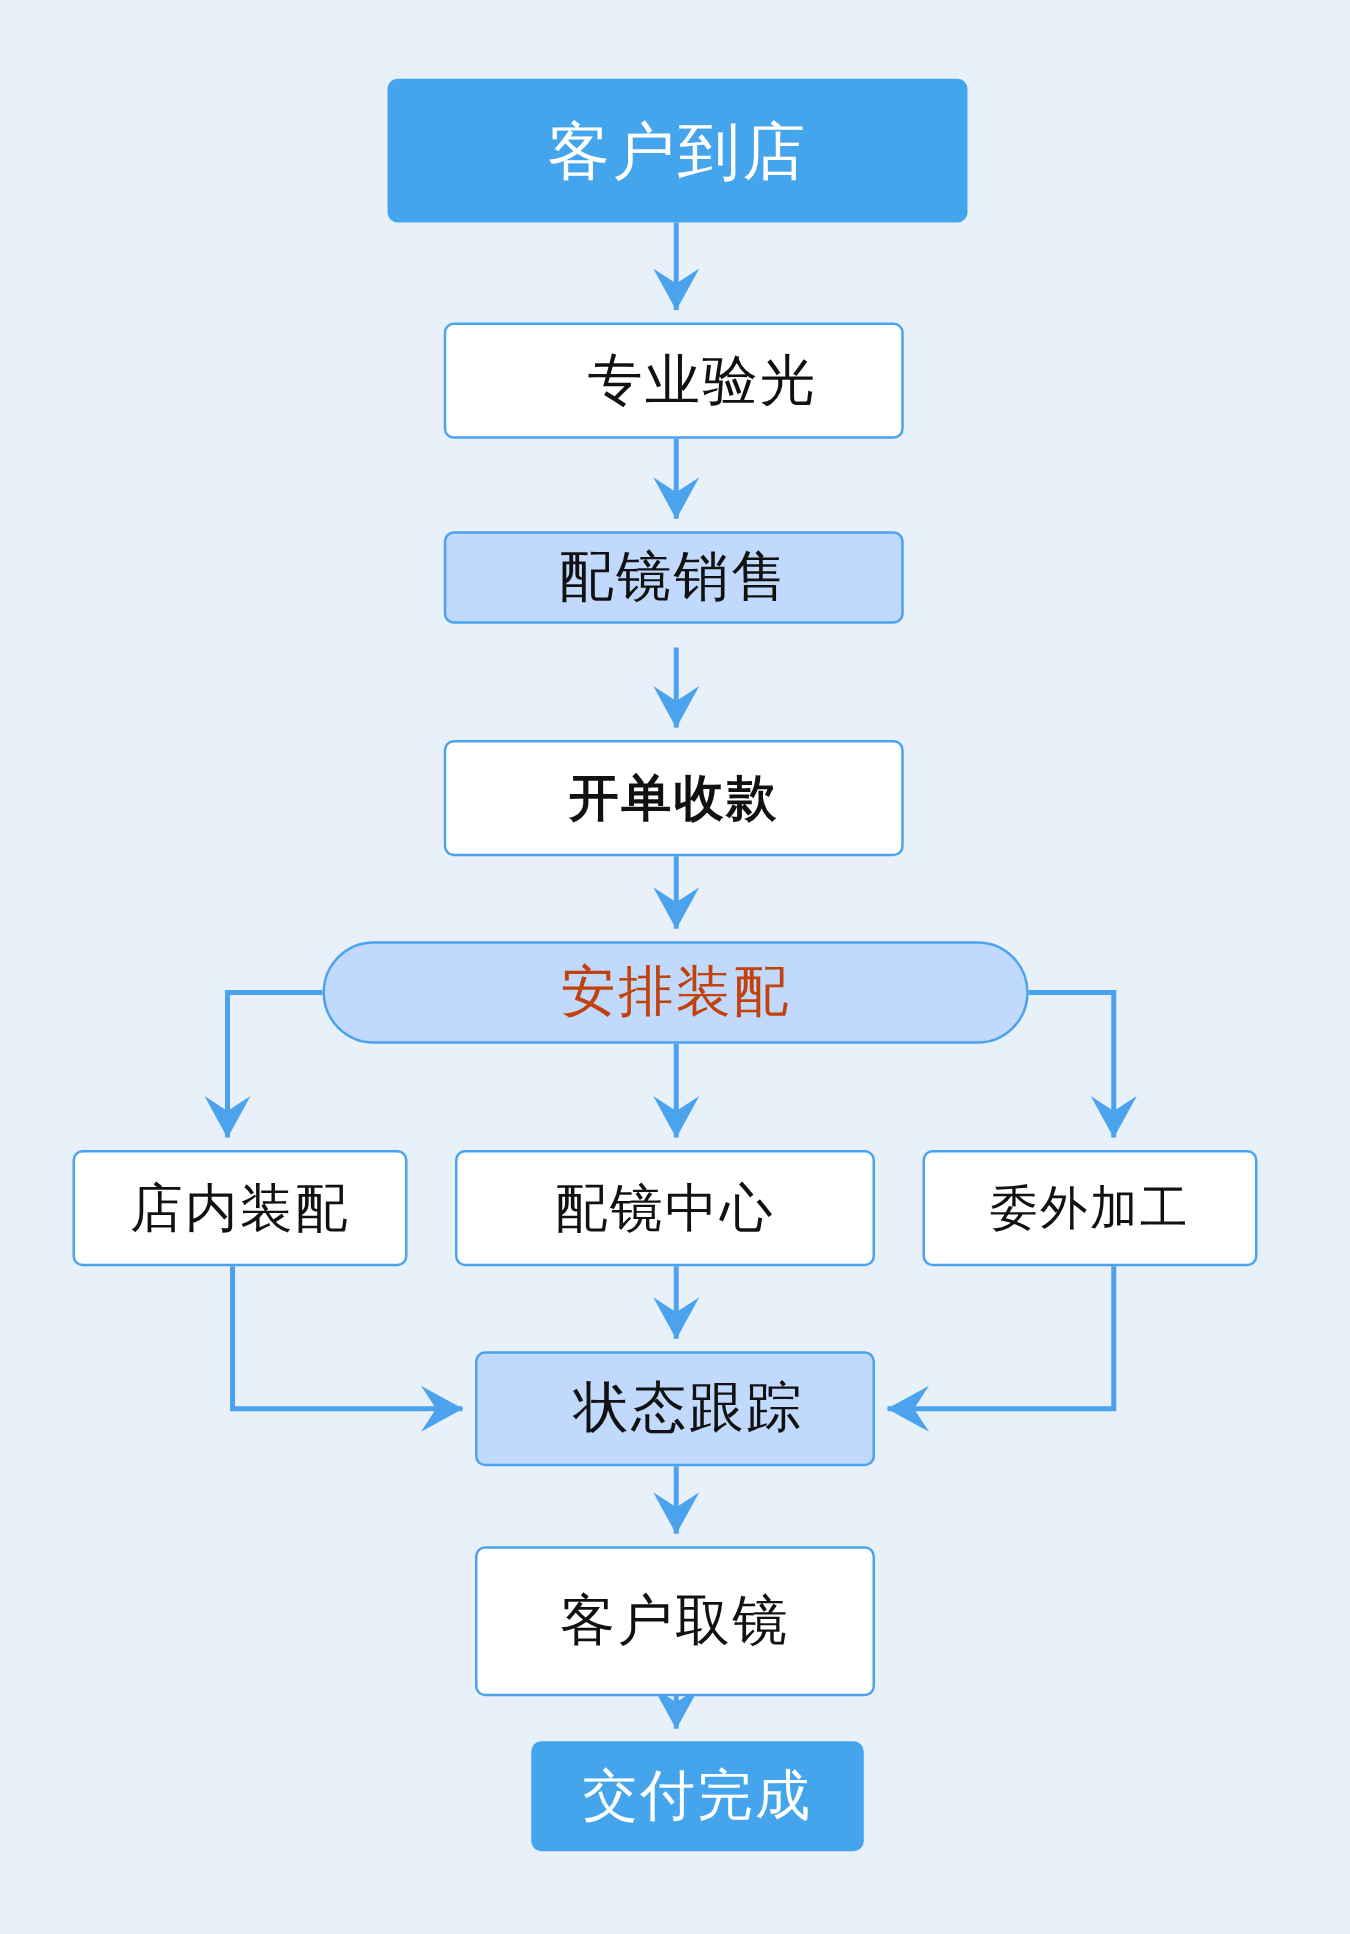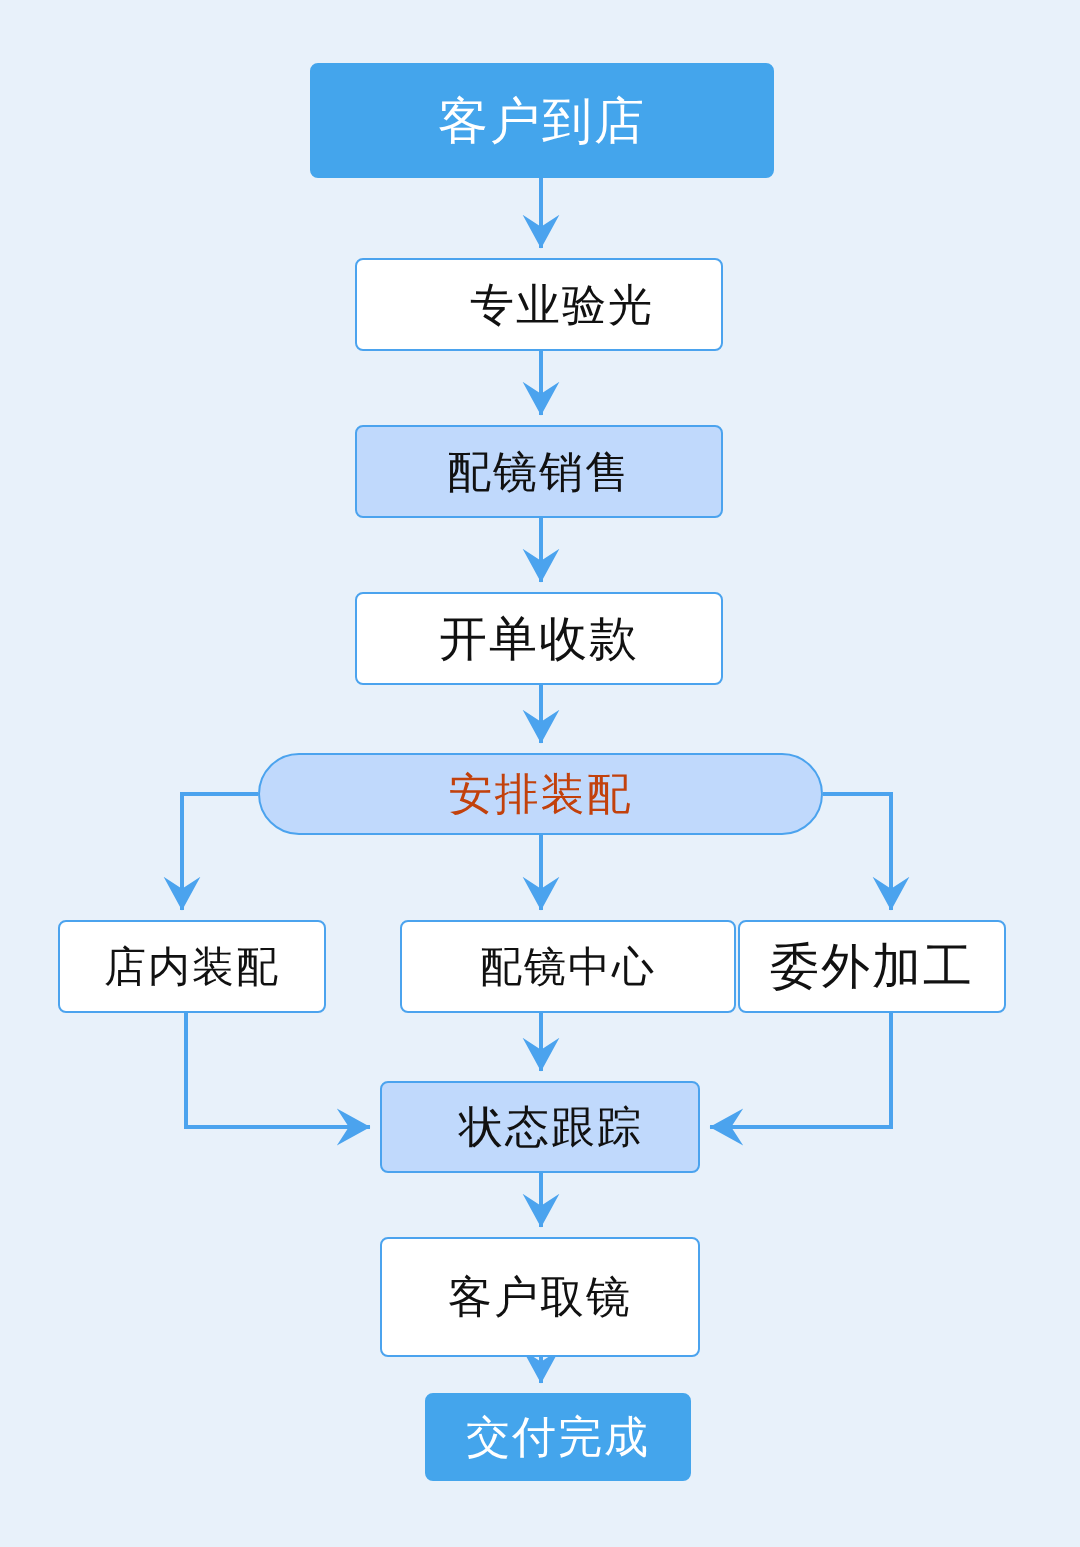--- a/index.html
+++ b/index.html
@@ -110,31 +110,31 @@
       <path d="M541,1173 L541,1227" marker-end="url(#arrow-down)"></path>
 
       <path d="M541,1329 L541,1383" marker-end="url(#arrow-down)"></path>
     </g>
   </svg>
 
   <div class="node terminal" style="left: 310px; top: 63px; width: 464px; height: 115px; font-size: 50px;">客户到店</div>
 
   <div class="node process" style="left: 355px; top: 258px; width: 368px; height: 93px; font-size: 44px; padding-left: 46px;">专业验光</div>
 
-  <div class="node highlight" style="left: 355px; top: 425px; width: 368px; height: 93px; font-size: 44px;">配镜销售</div>
+  <div class="node highlight" style="left: 355px; top: 425px; width: 368px; height: 74px; font-size: 44px;">配镜销售</div>
 
-  <div class="node process" style="left: 355px; top: 592px; width: 368px; height: 93px; font-size: 48px;">开单收款</div>
+  <div class="node process" style="left: 355px; top: 592px; width: 368px; height: 93px; font-size: 40px; font-weight: bold;">开单收款</div>
 
   <div class="node stadium" style="left: 258px; top: 753px; width: 565px; height: 82px; font-size: 44px;">安排装配</div>
 
   <div class="node process" style="left: 58px; top: 920px; width: 268px; height: 93px; font-size: 42px;">店内装配</div>
 
-  <div class="node process" style="left: 400px; top: 920px; width: 336px; height: 93px; font-size: 42px;">配镜中心</div>
+  <div class="node process" style="left: 364px; top: 920px; width: 336px; height: 93px; font-size: 42px;">配镜中心</div>
 
-  <div class="node process" style="left: 738px; top: 920px; width: 268px; height: 93px; font-size: 49px;">委外加工</div>
+  <div class="node process" style="left: 738px; top: 920px; width: 268px; height: 93px; font-size: 38px;">委外加工</div>
 
   <div class="node highlight" style="left: 380px; top: 1081px; width: 320px; height: 92px; font-size: 44px; padding-left: 22px;">状态跟踪</div>
 
   <div class="node process" style="left: 380px; top: 1237px; width: 320px; height: 120px; font-size: 44px;">客户取镜</div>
 
   <div class="node terminal" style="left: 425px; top: 1393px; width: 266px; height: 88px; font-size: 44px;">交付完成</div>
 
 </div>
 
 </body></html>

